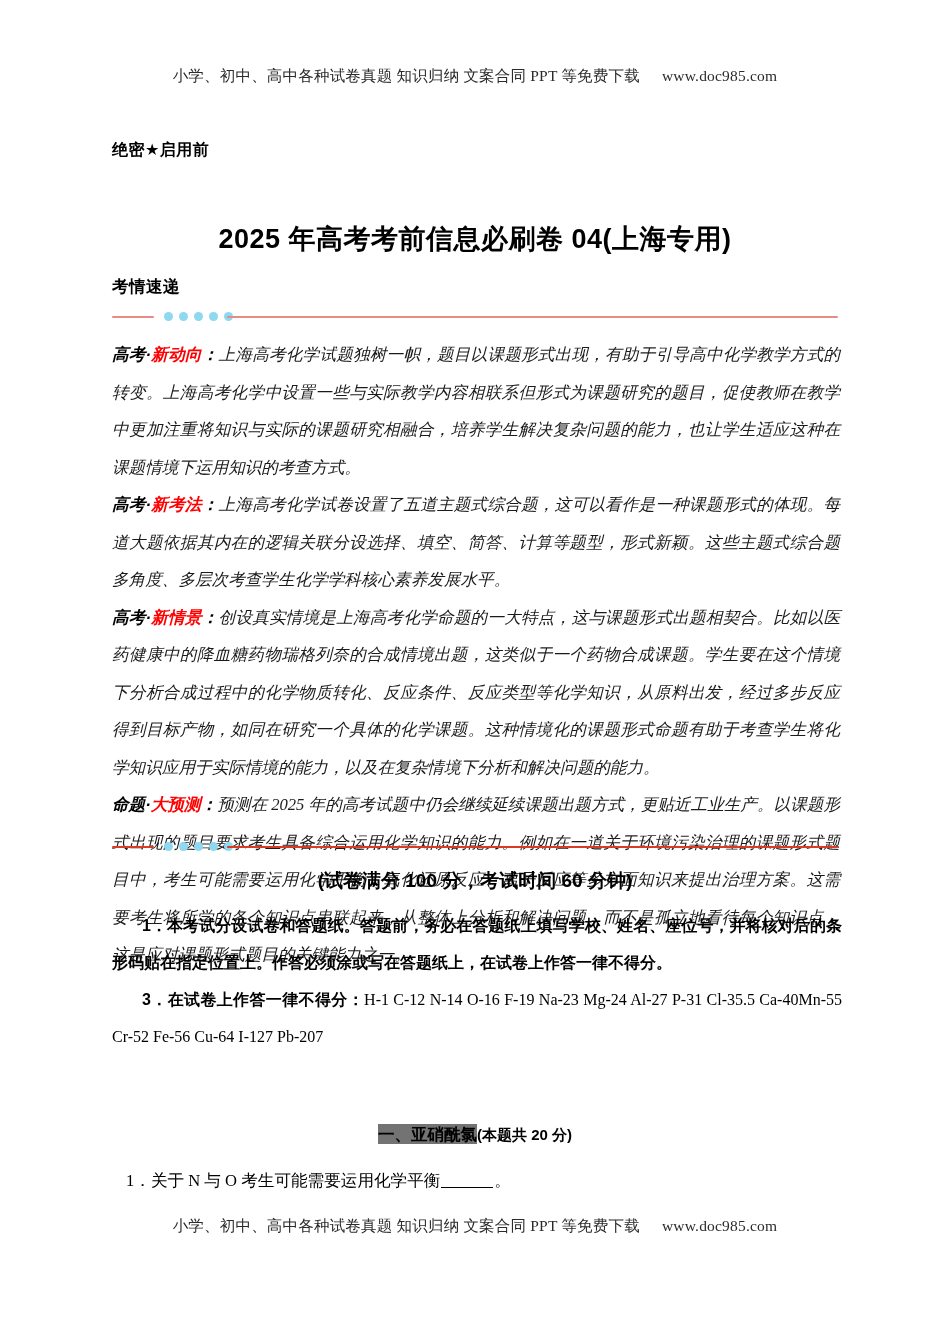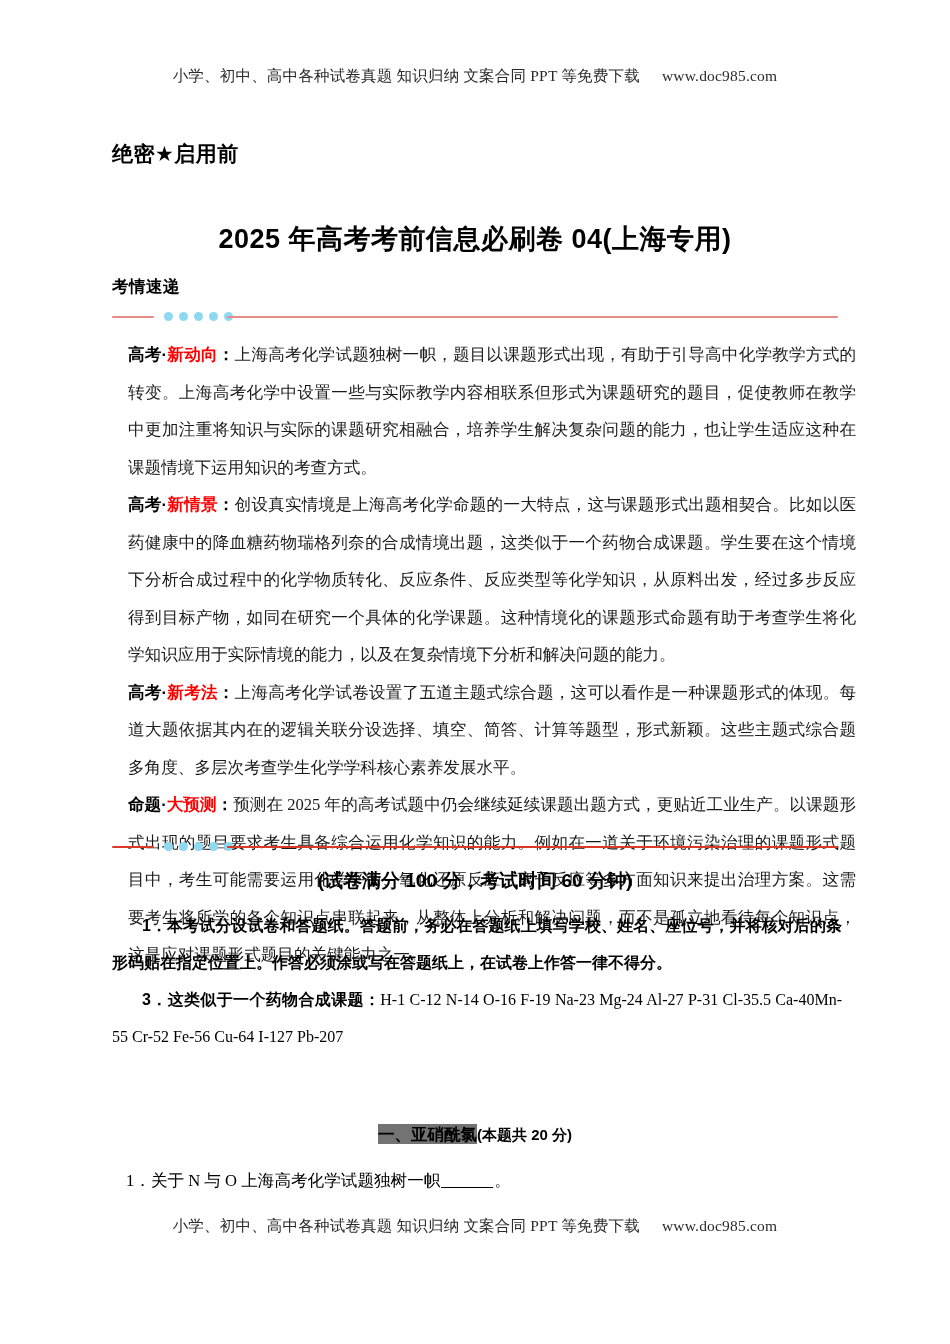--- a/index.html
+++ b/index.html
@@ -52,21 +52,21 @@
   }
   .running-foot .url { margin-left: 22px; }
 
   
   .secrecy {
     position: absolute;
     left: 112px;
     top: 140px;
     font-family: "Liberation Sans", "DejaVu Sans", sans-serif;
     font-weight: bold;
-    font-size: 21px;
+    font-size: 16px;
     letter-spacing: 0.5px;
   }
 
   
   .main-title {
     position: absolute;
     left: 0;
     top: 181px;
     width: 950px;
     text-align: center;
@@ -126,23 +126,24 @@
     width: 9px; height: 9px;
     border-radius: 50%;
     background: #8ed8f0;
   }
   #ornament-top    .bar-left, #ornament-top .bar-right    { background: #e78b84; }
   #ornament-bottom .bar-left, #ornament-bottom .bar-right { background: #d93b26; }
 
   
   .body-block {
     position: absolute;
-    left: 128px;
+    left: 112px;
     top: 336px;
     width: 728px;
+    font-style: italic;
   }
   .para {
     font-size: 16.6px;
     line-height: 37.5px;
     text-align: justify;
     text-justify: inter-ideograph;
     margin: 0;
     color: #1a1a1a;
   }
   .lbl-dark {
@@ -256,24 +257,24 @@
       <i></i>
     </span>
     <span class="bar-right"></span>
   </div>
 
   <div class="body-block">
     <p class="para">
       <span class="lbl-dark">高考·</span><span class="lbl-red">新动向</span><span class="lbl-colon">：</span><span>上海高考化学试题独树一帜，题目以课题形式出现，有助于引导高中化学教学方式的转变。上海高考化学中设置一些与实际教学内容相联系但形式为课题研究的题目，促使教师在教学中更加注重将知识与实际的课题研究相融合，培养学生解决复杂问题的能力，也让学生适应这种在课题情境下运用知识的考查方式。</span>
     </p>
     <p class="para">
+      <span class="lbl-dark">高考·</span><span class="lbl-red">新考法</span><span class="lbl-colon">：</span><span>上海高考化学试卷设置了五道主题式综合题，这可以看作是一种课题形式的体现。每道大题依据其内在的逻辑关联分设选择、填空、简答、计算等题型，形式新颖。这些主题式综合题多角度、多层次考查学生化学学科核心素养发展水平。</span>
+    </p>
+    <p class="para">
       <span class="lbl-dark">高考·</span><span class="lbl-red">新情景</span><span class="lbl-colon">：</span><span>创设真实情境是上海高考化学命题的一大特点，这与课题形式出题相契合。比如以医药健康中的降血糖药物瑞格列奈的合成情境出题，这类似于一个药物合成课题。学生要在这个情境下分析合成过程中的化学物质转化、反应条件、反应类型等化学知识，从原料出发，经过多步反应得到目标产物，如同在研究一个具体的化学课题。这种情境化的课题形式命题有助于考查学生将化学知识应用于实际情境的能力，以及在复杂情境下分析和解决问题的能力。</span>
-    </p>
-    <p class="para">
-      <span class="lbl-dark">高考·</span><span class="lbl-red">新考法</span><span class="lbl-colon">：</span><span>上海高考化学试卷设置了五道主题式综合题，这可以看作是一种课题形式的体现。每道大题依据其内在的逻辑关联分设选择、填空、简答、计算等题型，形式新颖。这些主题式综合题多角度、多层次考查学生化学学科核心素养发展水平。</span>
     </p>
     <p class="para">
       <span class="lbl-dark">命题·</span><span class="lbl-red">大预测</span><span class="lbl-colon">：</span><span>预测在 2025 年的高考试题中仍会继续延续课题出题方式，更贴近工业生产。以课题形式出现的题目要求考生具备综合运用化学知识的能力。例如在一道关于环境污染治理的课题形式题目中，考生可能需要运用化学平衡、氧化还原反应、离子反应等多方面知识来提出治理方案。这需要考生将所学的各个知识点串联起来，从整体上分析和解决问题，而不是孤立地看待每个知识点，这是应对课题形式题目的关键能力之一。</span>
     </p>
   </div>
 
   <div class="ornament" id="ornament-bottom" style="top:840px;">
     <span class="bar-left"></span>
     <span class="dots">
       <i></i>
@@ -285,29 +286,29 @@
     <span class="bar-right"></span>
   </div>
 
   <div class="exam-meta">(试卷满分 100 分，考试时间 60 分钟)</div>
 
   <div class="notes">
     <p class="note">
       <span>1．</span><span>本考试分设试卷和答题纸。答题前，务必在答题纸上填写学校、姓名、座位号，并将核对后的条形码贴在指定位置上。作答必须涂或写在答题纸上，在试卷上作答一律不得分。</span>
     </p>
     <p class="note">
-      <span>3．</span><span>这类似于一个药物合成课题：</span><span class="plain">H-1  C-12  N-14  O-16  F-19  Na-23   Mg-24  Al-27  P-31  Cl-35.5  Ca-40</span><span class="plain">Mn-55   Cr-52  Fe-56   Cu-64  I-127  Pb-207</span>
+      <span>3．</span><span>在试卷上作答一律不得分：</span><span class="plain">H-1  C-12  N-14  O-16  F-19  Na-23   Mg-24  Al-27  P-31  Cl-35.5  Ca-40</span><span class="plain">Mn-55   Cr-52  Fe-56   Cu-64  I-127  Pb-207</span>
     </p>
   </div>
 
   <div class="sec-title">
     <span class="hl">一、亚硝酰氯</span><span class="score">(本题共 20 分)</span>
   </div>
 
   <div class="question">
-    <span>1．</span><span>关于 N 与 O 上海高考化学试题独树一帜</span><span class="blank"></span><span>。</span>
+    <span>1．</span><span>关于 N 与 O 考生可能需要运用化学平衡</span><span class="blank"></span><span>。</span>
   </div>
 
   <div class="running-foot">
     <span>小学、初中、高中各种试卷真题 知识归纳 文案合同 PPT 等免费下载</span><span class="url">www.doc985.com</span>
   </div>
 
 </div>
 
 </body></html>

